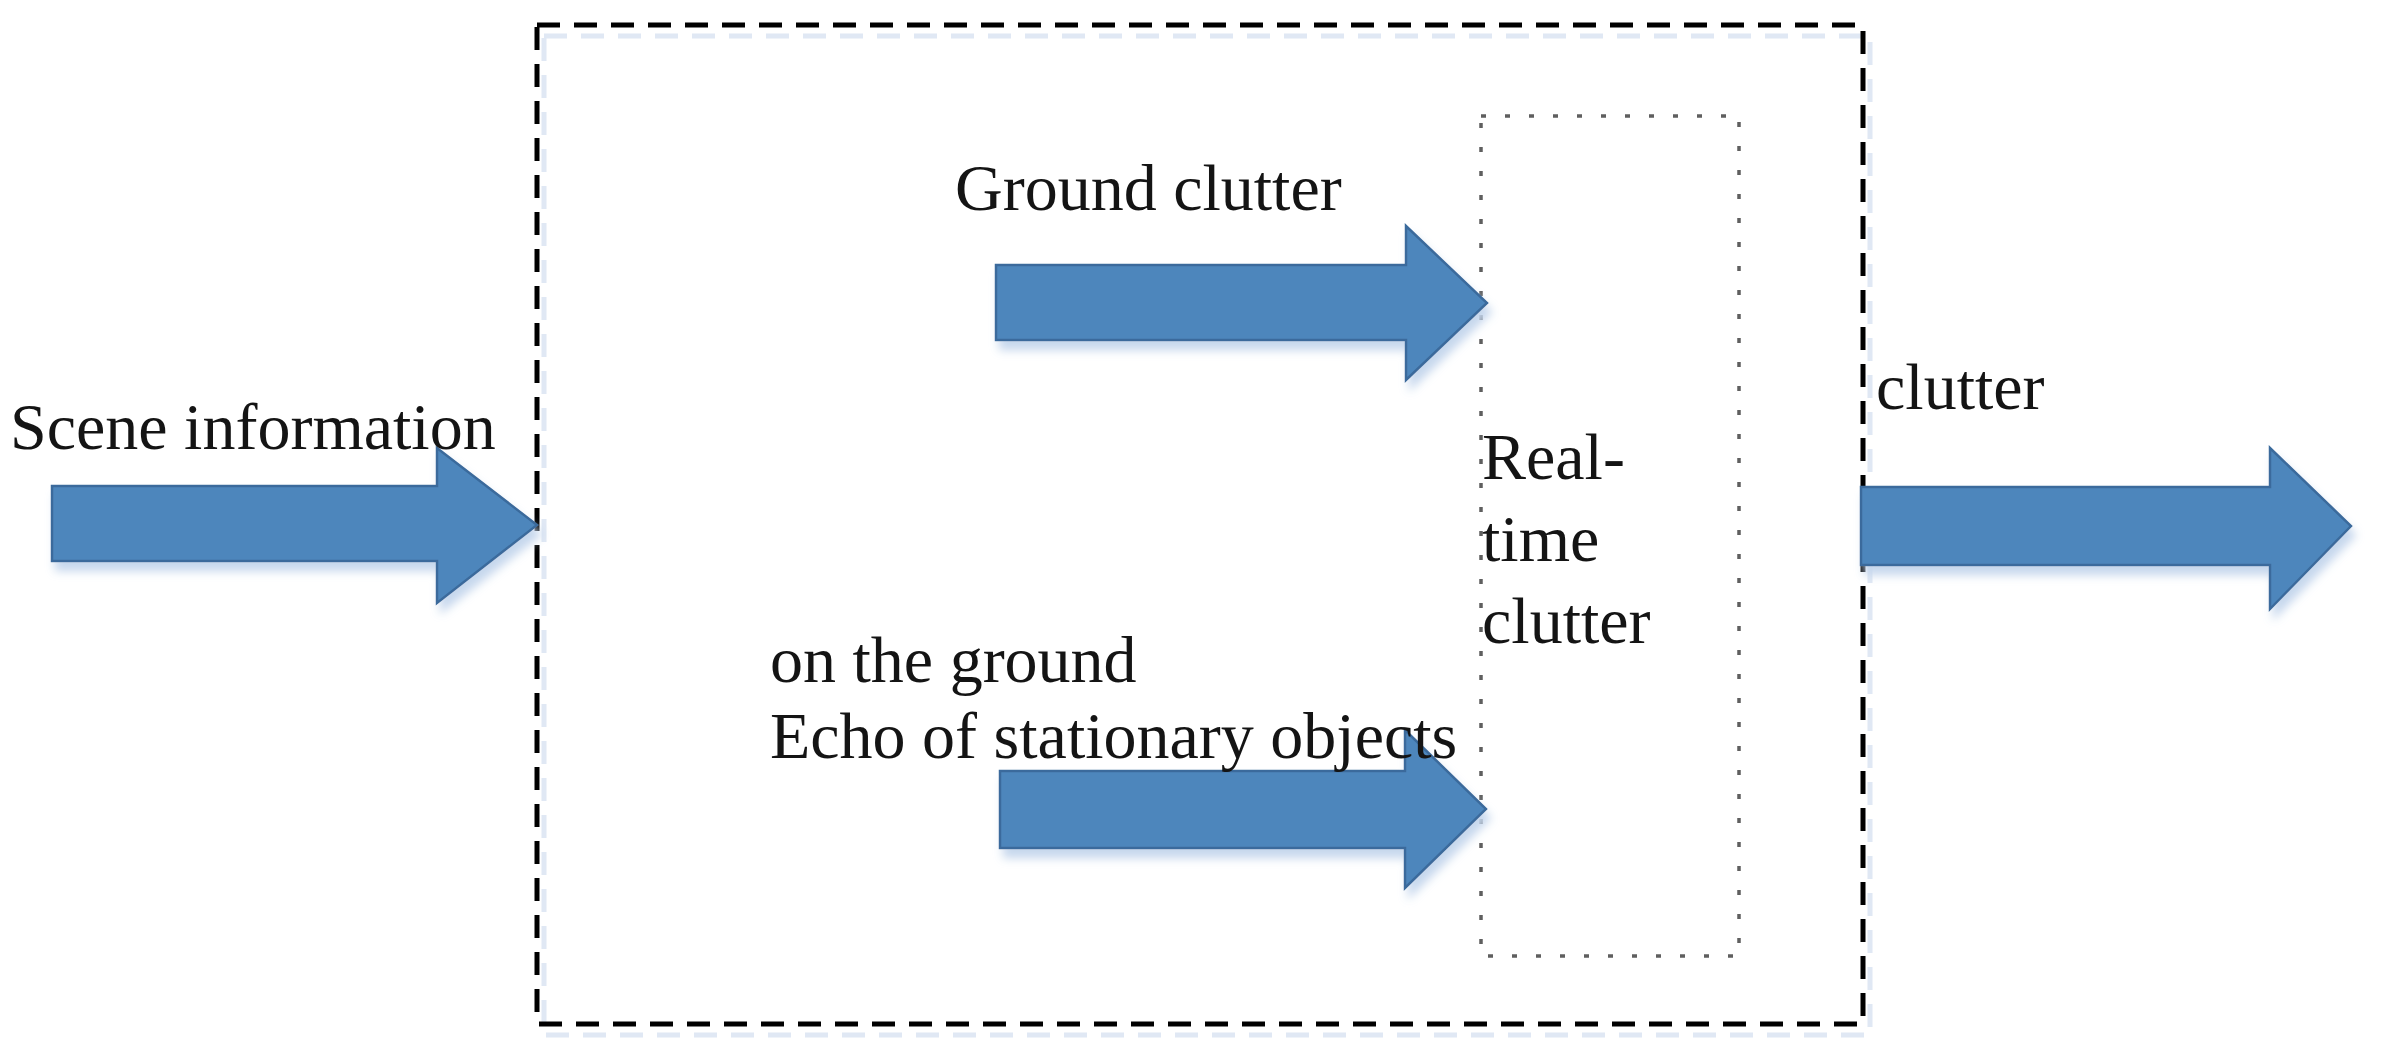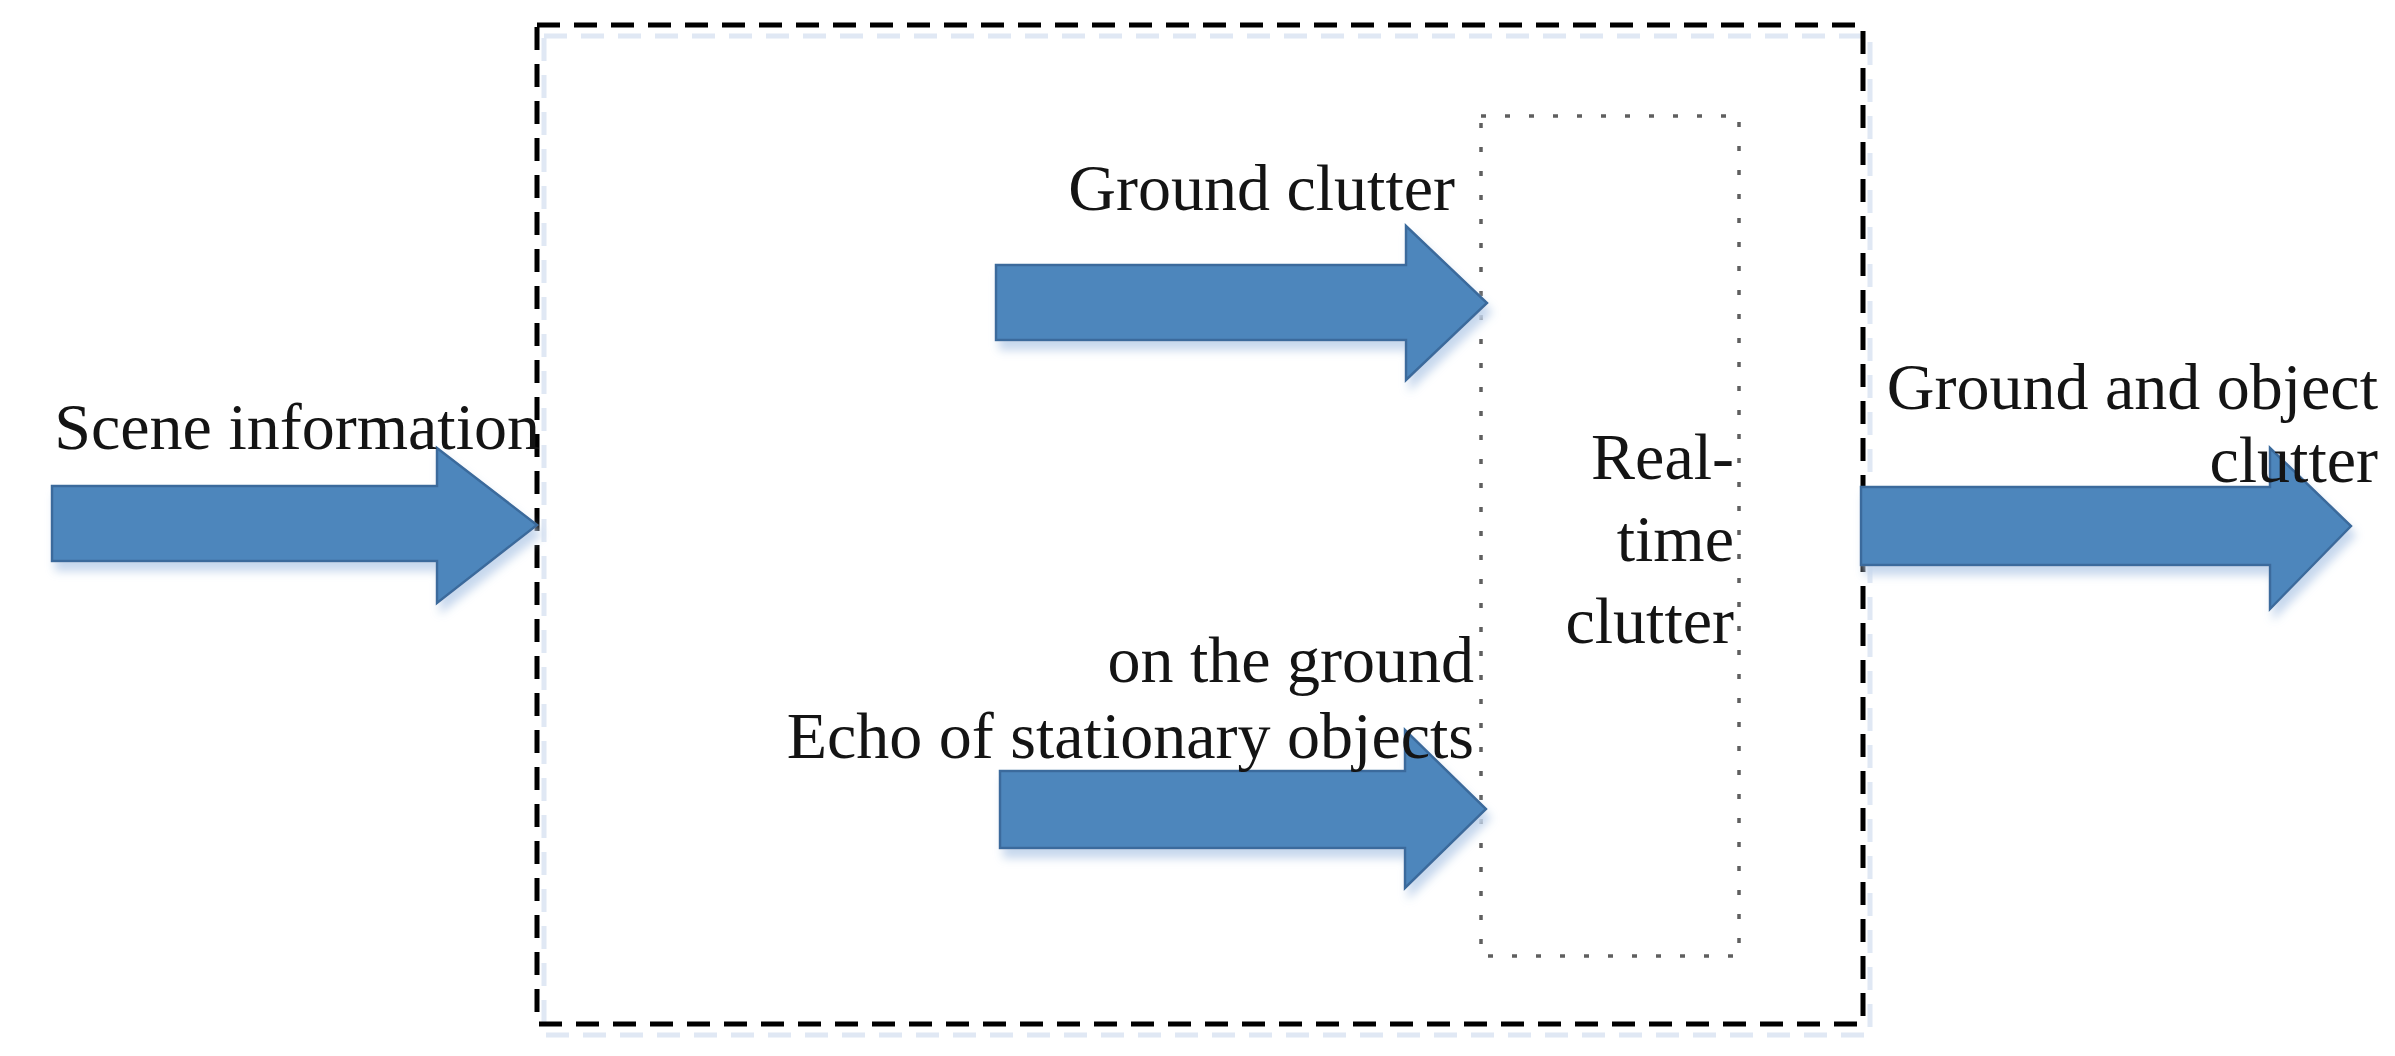--- a/index.html
+++ b/index.html
@@ -1,19 +1,19 @@
 <!DOCTYPE html>
 <html><head>
 <meta charset="utf-8">
 <style>
   html,body{margin:0;padding:0;background:#ffffff;}
   .canvas{position:relative;width:2395px;height:1056px;background:#ffffff;overflow:hidden;
           font-family:"Liberation Serif", serif;}
   .layer{position:absolute;left:0;top:0;}
-  .lbl{position:absolute;font-size:66px;color:#141414;text-align:right;white-space:nowrap;line-height:1.15;}
+  .lbl{position:absolute;font-size:66px;color:#141414;text-align:left;white-space:nowrap;line-height:1.15;}
   .lbl .line{display:block;}
   .lbl-scene   {left:10px;  top:357px; width:530px;margin-top:32px;}
   .lbl-gclutter{left:955px; top:150px; width:500px;}
   .lbl-modeling{left:640px; top:475px; width:720px; color:#1B1BEF;}
   .lbl-echo    {left:770px; top:622px; width:704px; line-height:76px;}
   .lbl-overlay {left:1482px;top:416px; width:252px; line-height:82px;}
   .lbl-output  {left:1876px;top:350px; width:502px; line-height:73px;}
   .arrow{fill:#4E86BC;stroke:#3A6B9C;stroke-width:2.5;filter:url(#arrowShadow);}
 </style>
 </head>
@@ -53,17 +53,16 @@
     <span class="line">Echo of stationary objects</span>
   </div>
 
   <div class="lbl lbl-overlay">
     <span class="line">Real-</span>
     <span class="line">time</span>
     <span class="line">clutter</span>
   </div>
 
   <div class="lbl lbl-output">
-    <span class="line">Ground and object</span>
     <span class="line">clutter</span>
   </div>
 
 </div>
 
 </body></html>

